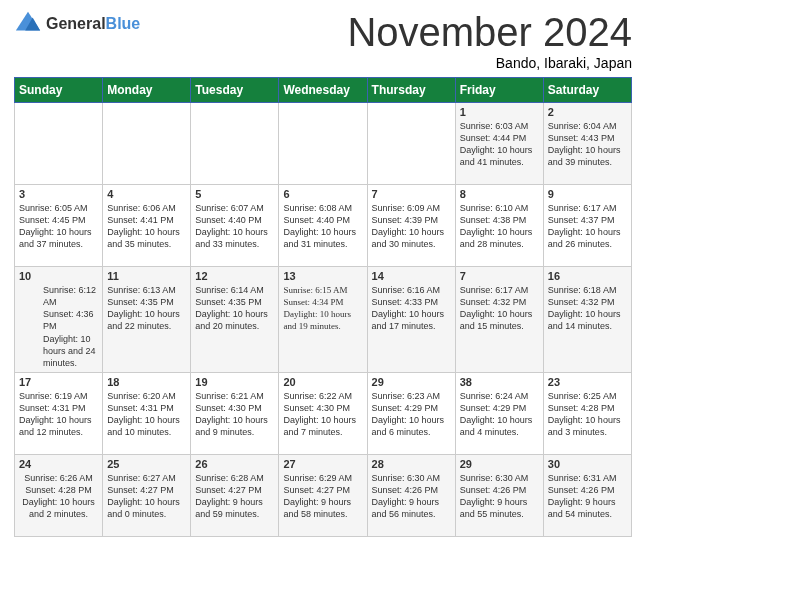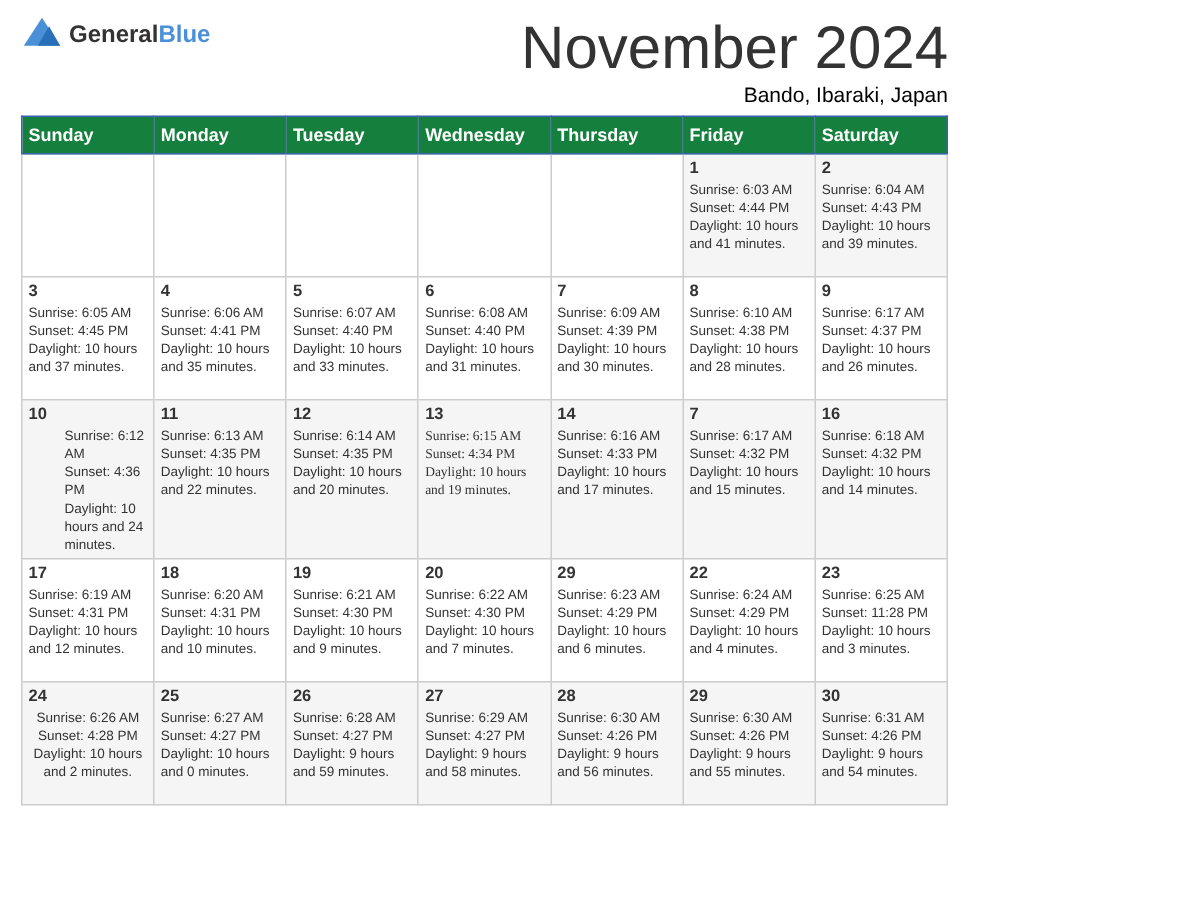--- a/index.html
+++ b/index.html
@@ -250,29 +250,29 @@
 Sunset: 4:30 PM
 Daylight: 10 hours and 7 minutes.</div>
           </td>
           <td>
             <span class="day-num">29</span>
             <div class="cell-info" style="white-space: pre-line;">Sunrise: 6:23 AM
 Sunset: 4:29 PM
 Daylight: 10 hours and 6 minutes.</div>
           </td>
           <td>
-            <span class="day-num">22</span>
+            <span class="day-num">38</span>
             <div class="cell-info" style="white-space: pre-line;">Sunrise: 6:24 AM
 Sunset: 4:29 PM
 Daylight: 10 hours and 4 minutes.</div>
           </td>
           <td>
             <span class="day-num">23</span>
             <div class="cell-info" style="white-space: pre-line;">Sunrise: 6:25 AM
-Sunset: 11:28 PM
+Sunset: 4:28 PM
 Daylight: 10 hours and 3 minutes.</div>
           </td>
         </tr>
         <tr>
           <td>
             <span class="day-num">24</span>
             <div class="cell-info" style="white-space: pre-line; text-align: center;">Sunrise: 6:26 AM
 Sunset: 4:28 PM
 Daylight: 10 hours and 2 minutes.</div>
           </td>

